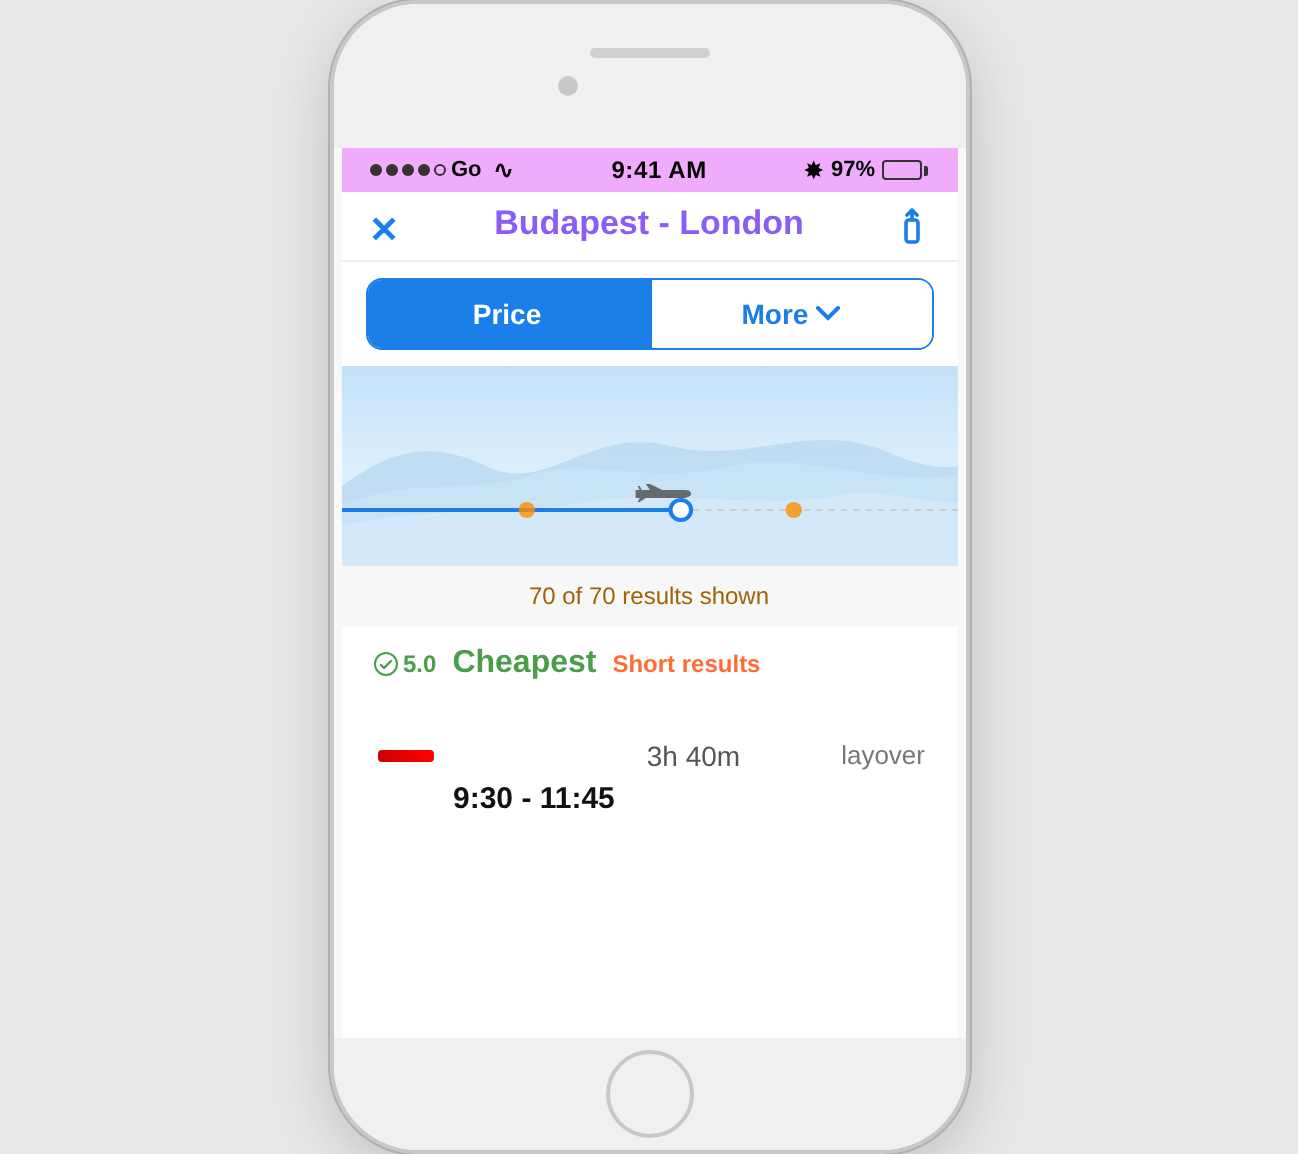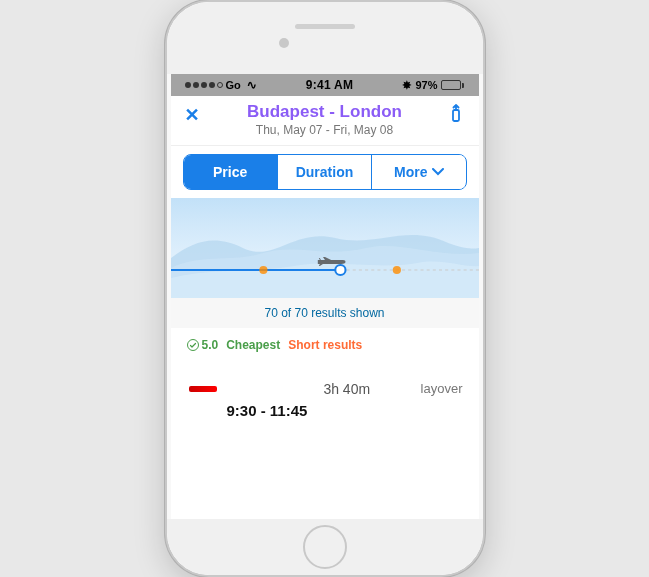--- a/index.html
+++ b/index.html
@@ -64,21 +64,21 @@
     
     .screen {
       background: #ffffff;
       margin: 0 4px;
       height: calc(100% - 72px - 56px);
       overflow: hidden;
     }
 
     
     .status-bar {
-      background: #a3a3a3;
+      background: #f0abfc;
       height: 22px;
       display: flex;
       align-items: center;
       justify-content: space-between;
       padding: 0 14px;
       font-size: 11px;
       font-weight: 600;
     }
 
     .status-left {
@@ -261,21 +261,21 @@
 
     
     .results-area {
       background: #f7f7f7;
       padding: 8px 0 0;
     }
 
     .results-count {
       text-align: center;
       font-size: 12px;
-      color: #0369a1;
+      color: #a16207;
       margin-bottom: 8px;
     }
 
     
     .flight-card {
       background: #ffffff;
       margin: 0 0 1px;
       padding: 10px 16px;
     }
 
@@ -290,21 +290,21 @@
       display: flex;
       align-items: center;
       gap: 3px;
       color: #4a9e4a;
       font-size: 12px;
       font-weight: 600;
     }
 
     .badge-cheapest {
       color: #4a9e4a;
-      font-size: 12px;
+      font-size: 16px;
       font-weight: 600;
     }
 
     .badge-layover {
       color: #ff6b35;
       font-size: 12px;
       font-weight: 600;
     }
 
     .flight-row {
@@ -398,37 +398,33 @@
               <span class="battery-fill"></span>
             </span>
             <span class="battery-tip"></span>
           </span>
         </div>
       </div>
 
       <div class="header">
         <span class="close-btn">✕</span>
         <span class="route-title">Budapest - London</span>
-        <span class="route-date">Thu, May 07 - Fri, May 08</span>
         <span class="share-btn">
           <svg width="18" height="20" viewBox="0 0 18 20" fill="none" xmlns="http://www.w3.org/2000/svg">
             <rect x="6" y="6" width="6" height="11" rx="1.5" stroke="#1a7fe8" stroke-width="1.8" fill="none"></rect>
             <path d="M9 6V1M9 1L6.5 3.5M9 1L11.5 3.5" stroke="#1a7fe8" stroke-width="1.8" stroke-linecap="round" stroke-linejoin="round"></path>
           </svg>
         </span>
       </div>
 
       <div class="filter-tabs">
         <div class="tab active">
           <span>Price</span>
         </div>
         <div class="tab-divider"></div>
-        <div class="tab inactive">
-          <span>Duration</span>
-        </div>
         <div class="tab-divider"></div>
         <div class="tab inactive tab-more">
           <span>More</span>
           <svg width="12" height="8" viewBox="0 0 12 8" fill="none">
             <path d="M1 1L6 6L11 1" stroke="#1a7fe8" stroke-width="2" stroke-linecap="round"></path>
           </svg>
         </div>
       </div>
 
       <div class="graph-area">

